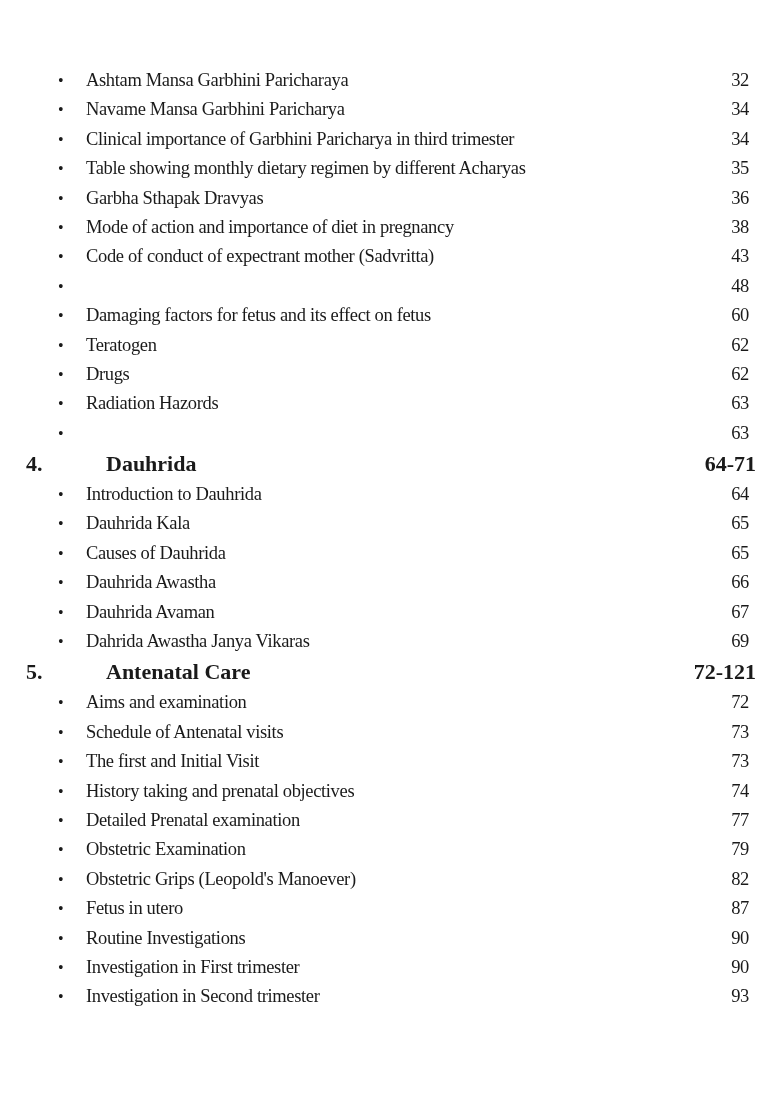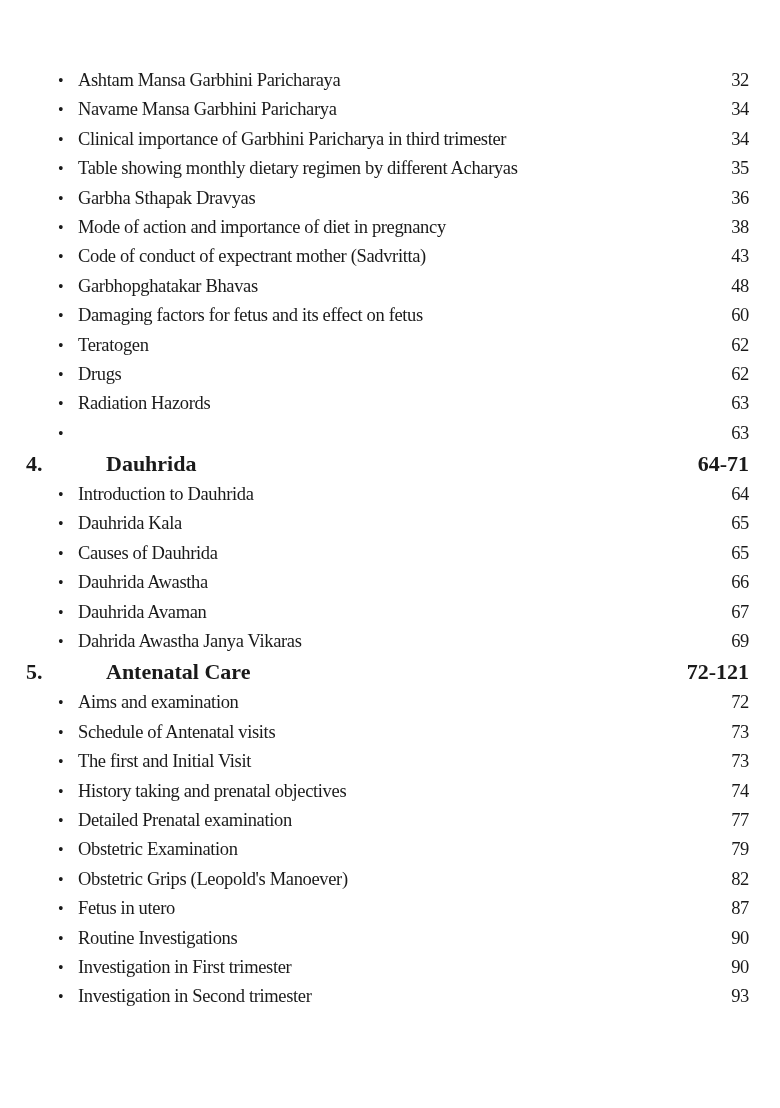--- a/index.html
+++ b/index.html
@@ -1,26 +1,26 @@
 <!DOCTYPE html>
 <html><head>
 <meta charset="utf-8">
 <style>
   html, body { margin: 0; padding: 0; background: #ffffff; }
   body { width: 780px; height: 1108px; position: relative; overflow: hidden;
          font-family: "Liberation Serif", serif; color: #1a1a1a; }
   .toc { position: absolute; left: 0; top: 66px; width: 780px; }
   .row { position: relative; height: 29.4px; line-height: 29.4px; font-size: 18.5px; letter-spacing: -0.35px; }
   .row .bullet { position: absolute; left: 58px; width: 12px; font-size: 16px; }
-  .row .label { position: absolute; left: 78px; white-space: nowrap; }
+  .row .label { position: absolute; left: 86px; white-space: nowrap; }
   .row .page { position: absolute; right: 31px; text-align: center; }
   .chapter { position: relative; height: 32px; line-height: 32px; font-size: 22px; font-weight: bold; }
   .chapter .num { position: absolute; left: 26px; }
   .chapter .title { position: absolute; left: 58px; white-space: nowrap; margin-left: 48px; }
-  .chapter .page { position: absolute; right: 31px; text-align: left; }
+  .chapter .page { position: absolute; right: 24px; text-align: left; }
 </style>
 </head>
 <body>
 
 <div class="toc">
 
   <div class="row">
       <span class="bullet">•</span>
       <span class="label">Ashtam Mansa Garbhini Paricharaya</span>
       <span class="page">32</span>
@@ -50,21 +50,20 @@
       <span class="label">Mode of action and importance of diet in pregnancy</span>
       <span class="page">38</span>
     </div>
   <div class="row">
       <span class="bullet">•</span>
       <span class="label">Code of conduct of expectrant mother (Sadvritta)</span>
       <span class="page">43</span>
     </div>
   <div class="row">
       <span class="bullet">•</span>
-      <span class="label">Garbhopghatakar Bhavas</span>
       <span class="page">48</span>
     </div>
   <div class="row">
       <span class="bullet">•</span>
       <span class="label">Damaging factors for fetus and its effect on fetus</span>
       <span class="page">60</span>
     </div>
   <div class="row">
       <span class="bullet">•</span>
       <span class="label">Teratogen</span>

